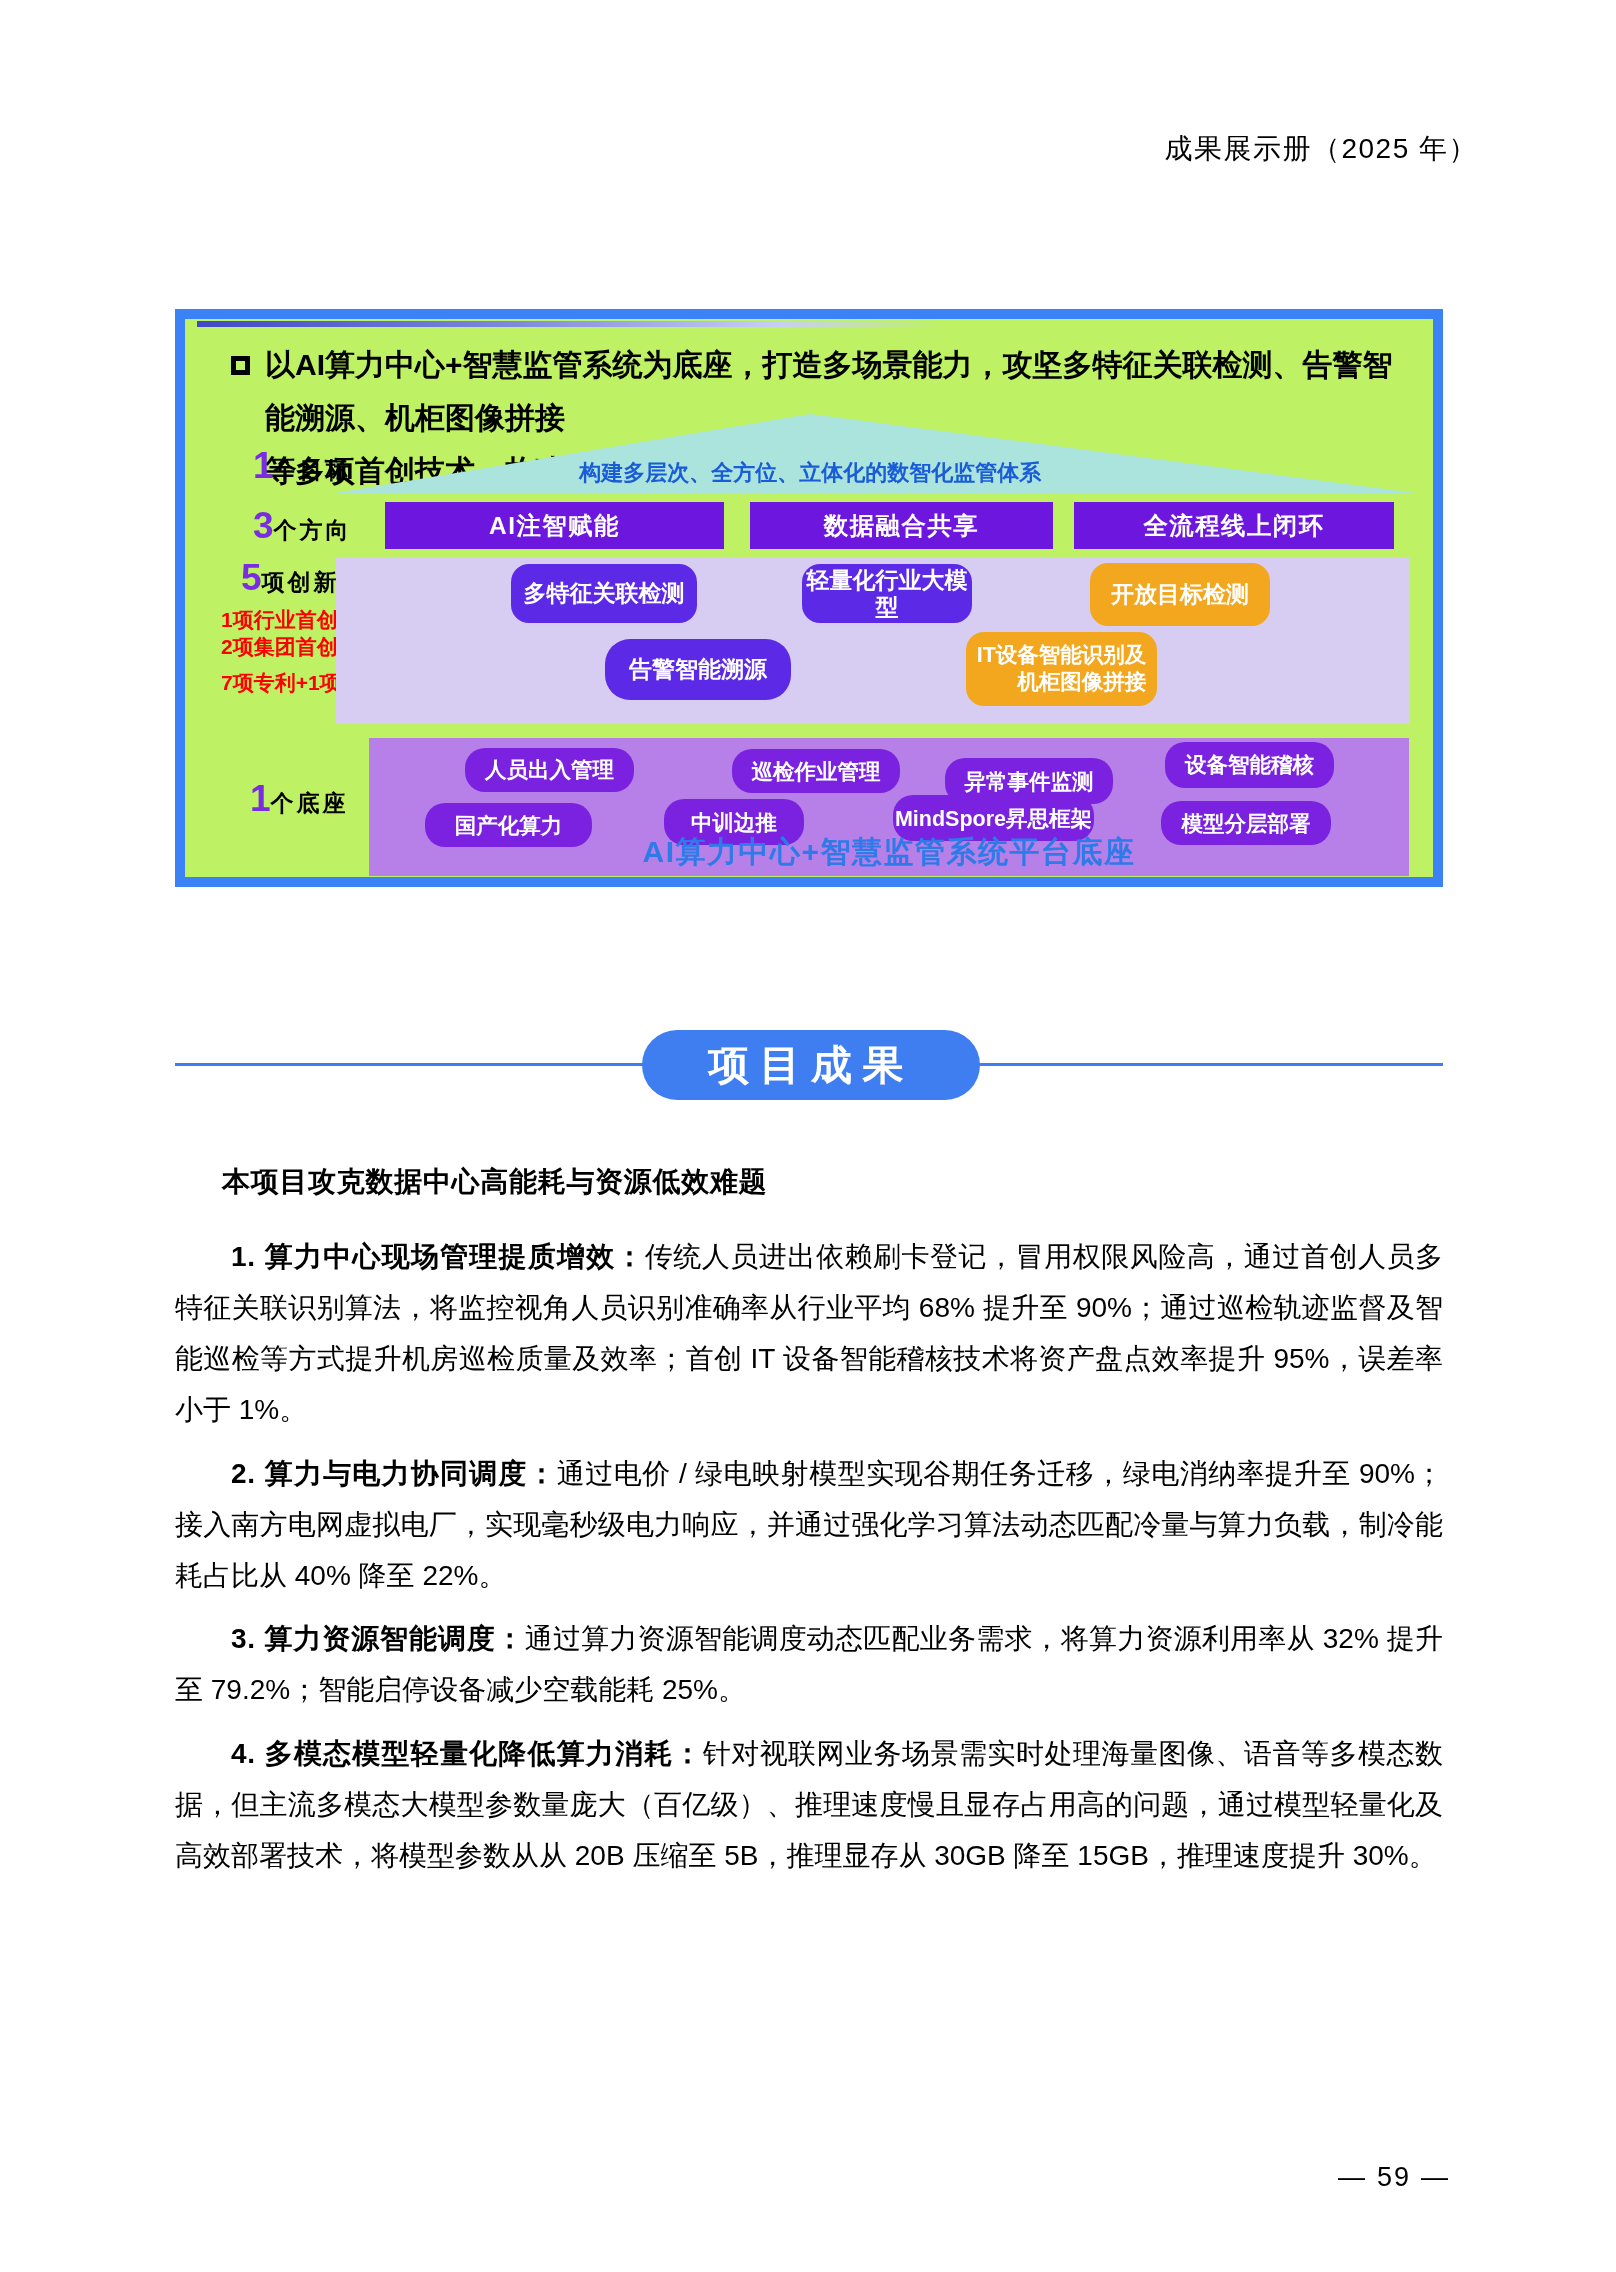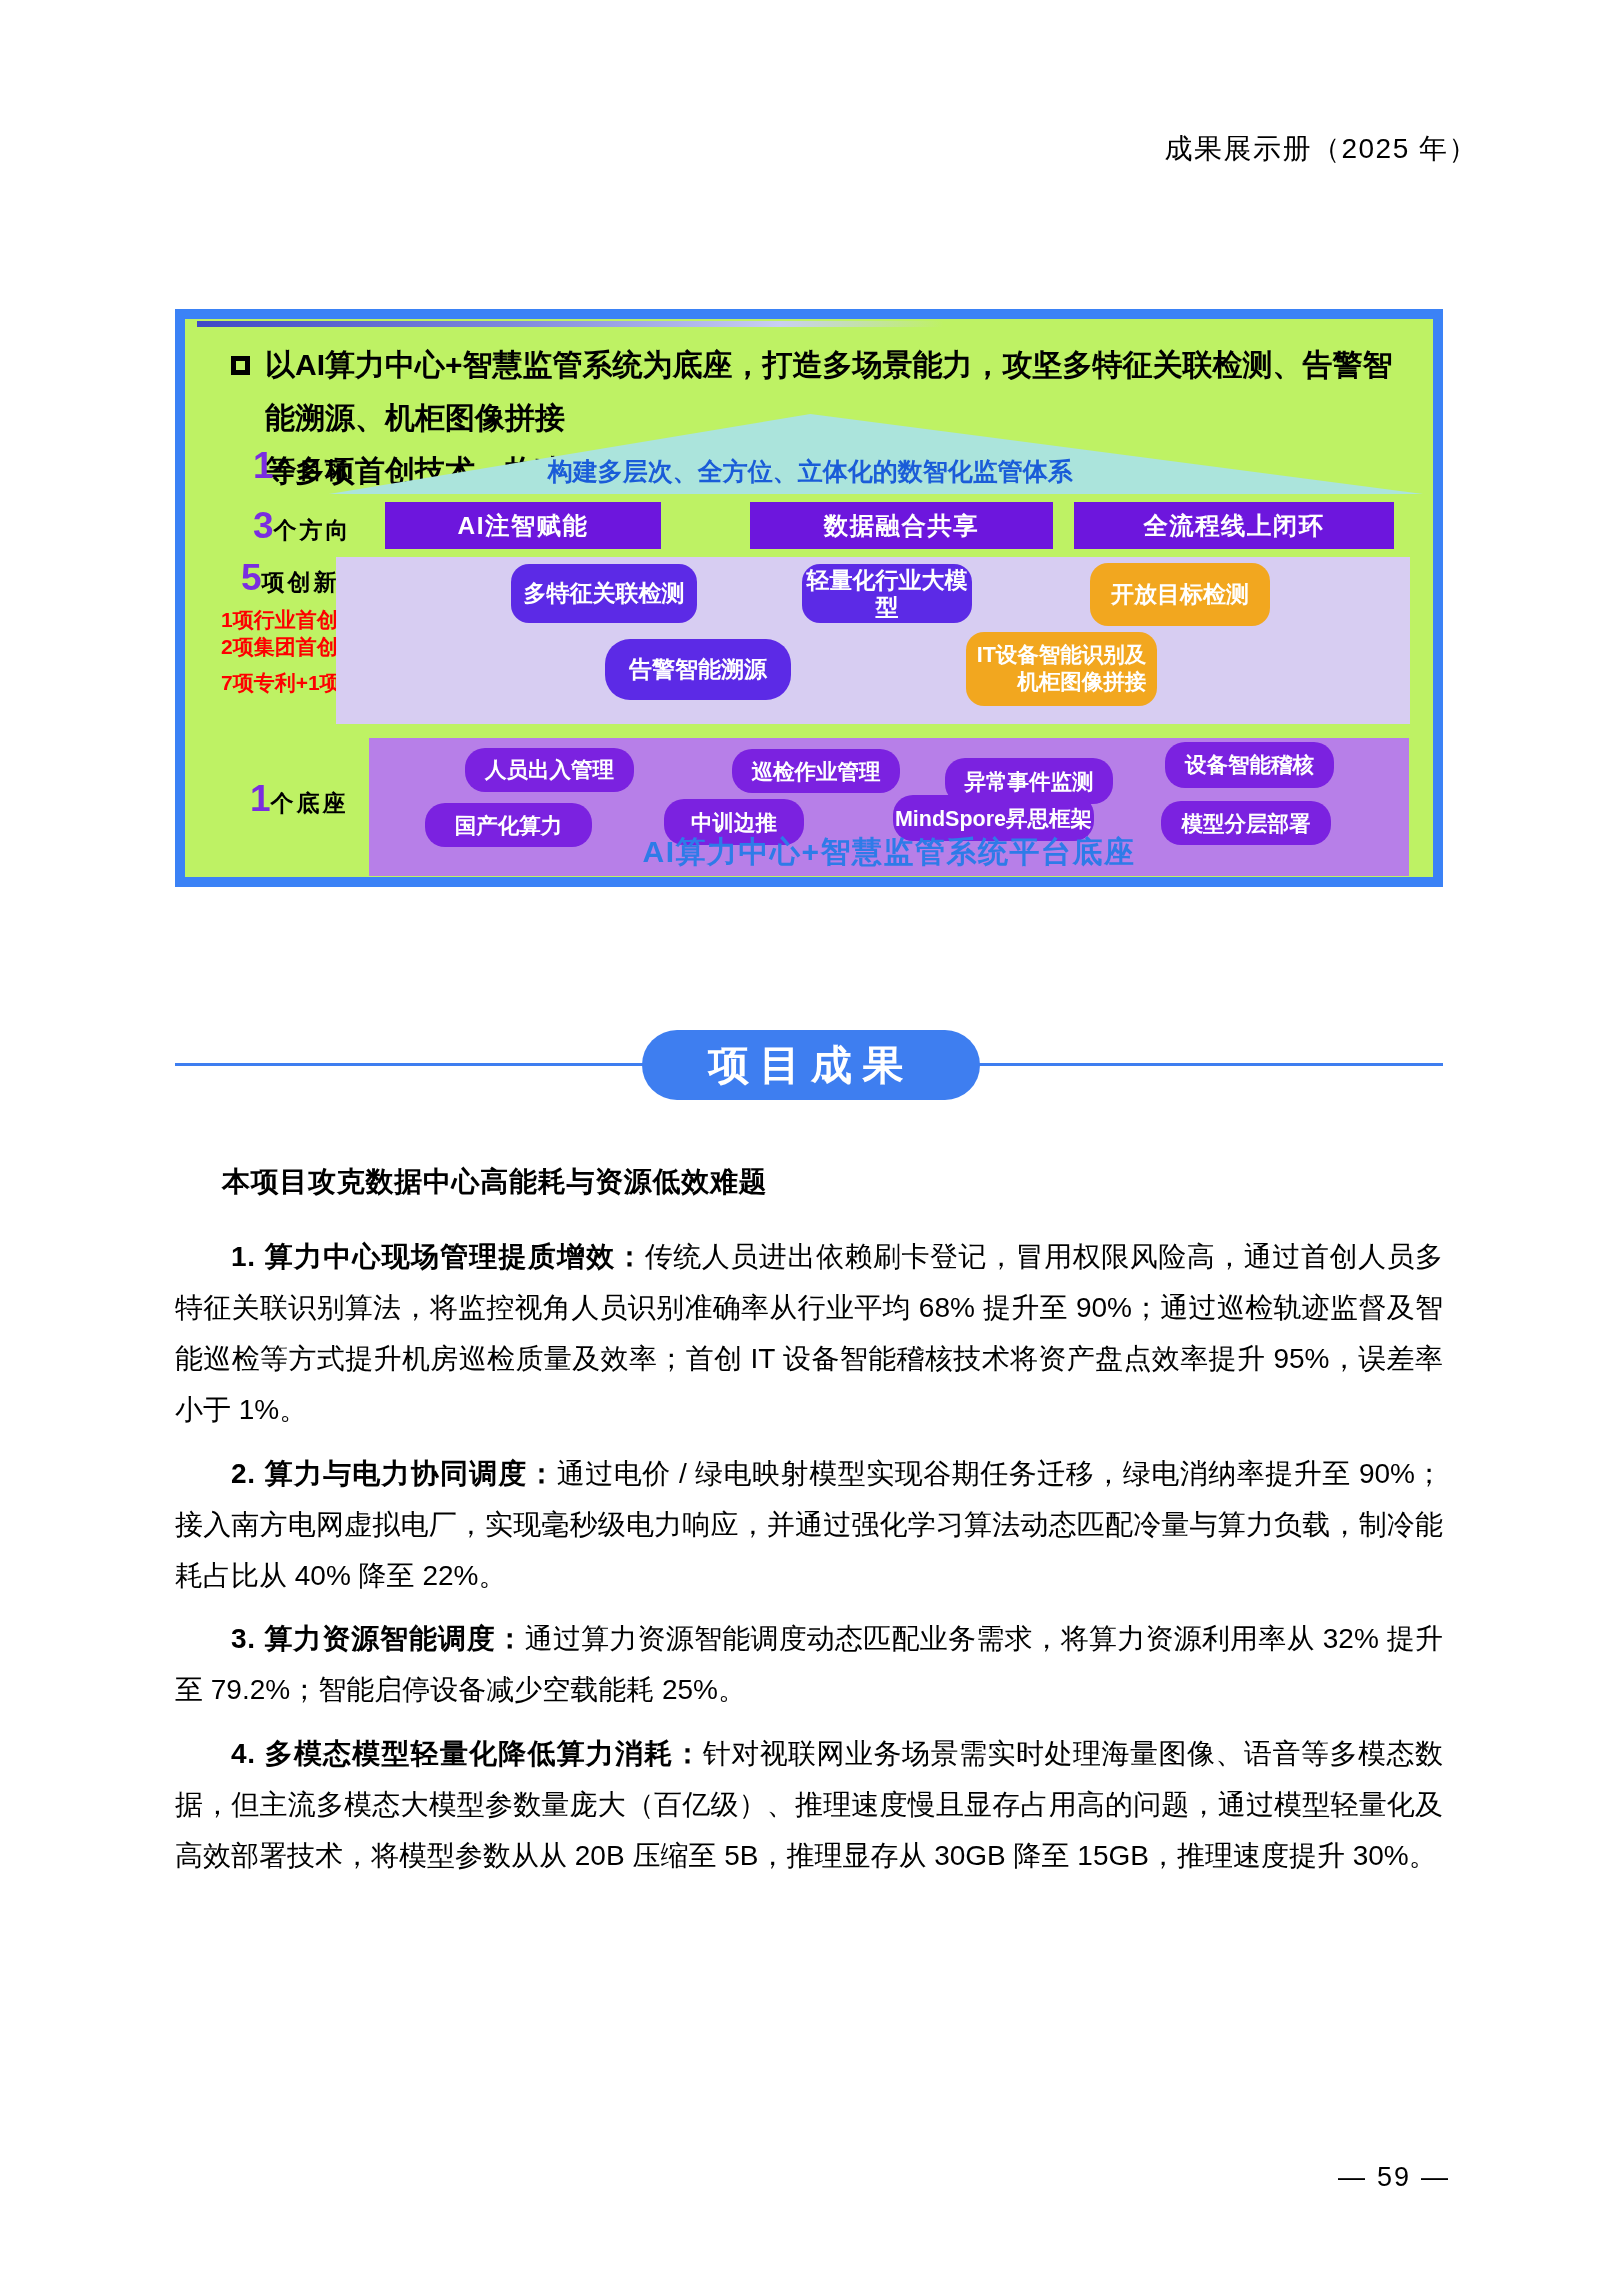--- a/index.html
+++ b/index.html
@@ -21,21 +21,21 @@
   .lbl { position:absolute; white-space:nowrap; font-weight:bold; }
   .lbl .num { font-size:37px; color:#7a2de0; }
   .lbl .txt { font-size:23px; color:#000; letter-spacing:3px; }
   .red-notes { position:absolute; left:36px; top:287px; color:#fe0000; font-weight:bold;
     font-size:21px; line-height:27px; white-space:nowrap; }
   .red-notes .gap { margin-top:9px; }
 
   .triangle { position:absolute; left:144px; top:95px; width:1094px; height:80px;
     background:#abe4dc; clip-path:polygon(44% 0, 0 100%, 100% 100%); }
   .triangle .t-text { position:absolute; bottom:6px; left:0; width:88%; text-align:center;
-    color:#1a5cd8; font-weight:bold; font-size:25px; }
+    color:#1a5cd8; font-weight:bold; font-size:22px; }
 
   .dir-btn { position:absolute; top:183px; height:47px; background:#6d16dd; color:#fff;
     font-weight:bold; font-size:24.4px; display:flex; align-items:center; justify-content:center;
     letter-spacing:1.5px; }
 
   .innov-panel { position:absolute; left:151px; top:238px; width:1074px; height:167px; background:#d7cdf2;text-decoration:underline; }
   .chip { position:absolute; display:flex; align-items:center; justify-content:center;
     color:#fff; font-weight:bold; font-size:23px; border-radius:18px; text-align:center; line-height:27px; }
   .chip.purple { background:#5c2ae6; }
   .chip.orange { background:#f2a71f; }
@@ -91,21 +91,21 @@
     <div class="gap">7项专利+1项软著</div>
   </div>
   <div class="lbl" style="left:65px; top:459px;">
     <span class="num">1</span><span class="txt">个底座</span>
   </div>
 
   <div class="triangle">
     <div class="t-text">构建多层次、全方位、立体化的数智化监管体系</div>
   </div>
 
-  <div class="dir-btn" style="left:200px; width:276px;">AI注智赋能</div>
+  <div class="dir-btn" style="left:200px; width:339px;">AI注智赋能</div>
   <div class="dir-btn" style="left:565px; width:303px;">数据融合共享</div>
   <div class="dir-btn" style="left:889px; width:320px;">全流程线上闭环</div>
 
   <div class="innov-panel">
     <div class="chip purple" style="left:175px; top:7.4px; width:186px; height:59px;">多特征关联检测</div>
     <div class="chip purple" style="left:466px; top:7.4px; width:170px; height:59px;">轻量化行业大模型</div>
     <div class="chip orange" style="left:754px; top:6px; width:180px; height:63px;">开放目标检测</div>
     <div class="chip purple" style="left:269px; top:82px; width:186px; height:61px;border-radius:25px;">告警智能溯源</div>
     <div class="chip orange" style="left:630px; top:75px; width:191px; height:74px; font-size:21.5px;text-align:right;">
       <span>

